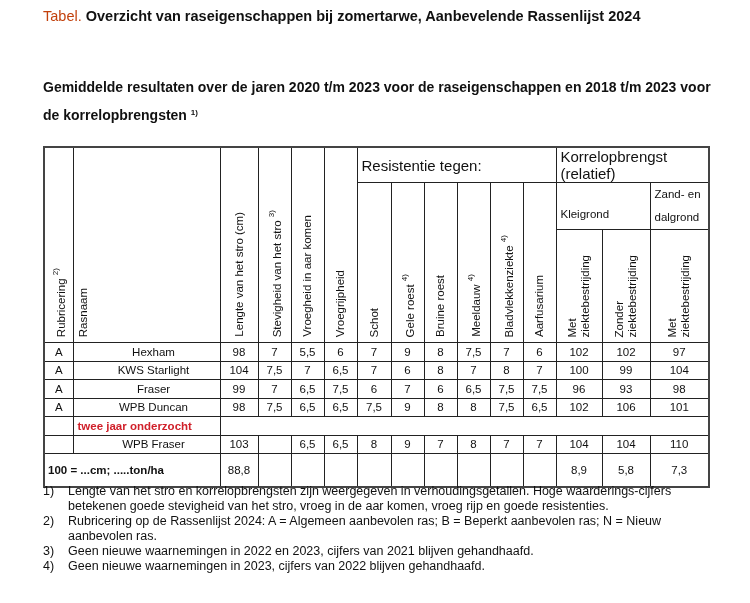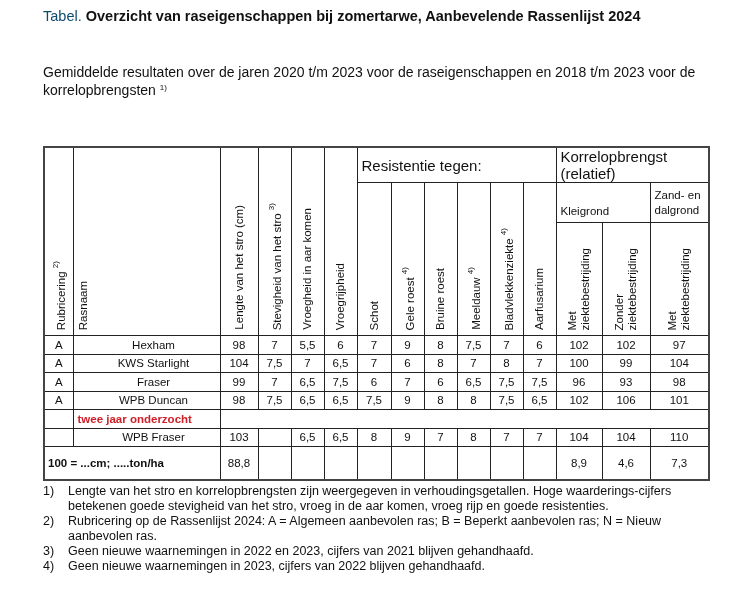--- a/index.html
+++ b/index.html
@@ -1,28 +1,28 @@
 <!DOCTYPE html>
 <html><head>
 <meta charset="utf-8">
 <style>
   html, body { margin: 0; padding: 0; background: #ffffff; }
   body { width: 750px; height: 603px; position: relative; overflow: hidden;
          font-family: "Liberation Sans", sans-serif; color: #111; }
   .title { position: absolute; left: 43px; top: 8px; font-size: 14.5px; font-weight: bold; }
-  .title .lead { color: #0c4a6e; font-weight: normal; }
-  .subtitle { position: absolute; left: 43px; top: 65px; font-size: 14px; line-height: 15px; width: 680px; }
+  .title .lead { color: #c2410c; font-weight: normal; }
+  .subtitle { position: absolute; left: 43px; top: 74px; font-size: 14px; line-height: 26px; width: 680px; font-weight: bold; }
   sup { font-size: 8px; vertical-align: 5px; }
 
   table.main { position: absolute; left: 43px; top: 146px; border-collapse: collapse;
                font-size: 11.5px; table-layout: fixed; }
   table.main td { border: 1.5px solid #222; padding: 0; text-align: center; vertical-align: middle; }
   table.main { border: 2px solid #444; }
   .grp { text-align: left !important; padding-left: 4px !important; height: 19px; font-size: 15px; }
-  .sub { text-align: left !important; padding-left: 4px !important; font-size: 11.5px; line-height: 15px; }
+  .sub { text-align: left !important; padding-left: 4px !important; font-size: 11.5px; line-height: 23px; }
   .vert-cell { height: 112px; vertical-align: bottom !important; position: relative; }
   .vert { writing-mode: vertical-rl; transform: rotate(180deg); display: inline-block;
           text-align: left; white-space: nowrap; font-size: 11.5px; padding: 3px 0; line-height: 13px; }
   .row td { height: 17.5px; }
   .name { text-align: center; padding-left: 14px !important; }
   .red { color: #d0202a; font-weight: bold; text-align: left !important; padding-left: 4px !important; margin-left: 28px; }
   .foot-label { font-weight: bold; text-align: left !important; padding-left: 3px !important; }
   .footrow td { height: 32px; }
 
   .notes { position: absolute; left: 43px; top: 484px; font-size: 12.5px; line-height: 15px; width: 680px; }
@@ -192,21 +192,21 @@
     <td></td>
     <td></td>
     <td></td>
     <td></td>
     <td></td>
     <td></td>
     <td></td>
     <td></td>
     <td></td>
     <td>8,9</td>
-    <td>4,6</td>
+    <td>5,8</td>
     <td>7,3</td>
   </tr>
 </tbody>
   </table>
 
 <div class="notes" id="notes">
     <div class="note">
       <span class="num">1)</span>
       <span class="txt">Lengte van het stro en korrelopbrengsten zijn weergegeven in verhoudingsgetallen. Hoge waarderings-cijfers betekenen goede stevigheid van het stro, vroeg in de aar komen, vroeg rijp en goede resistenties.</span>
     </div>

